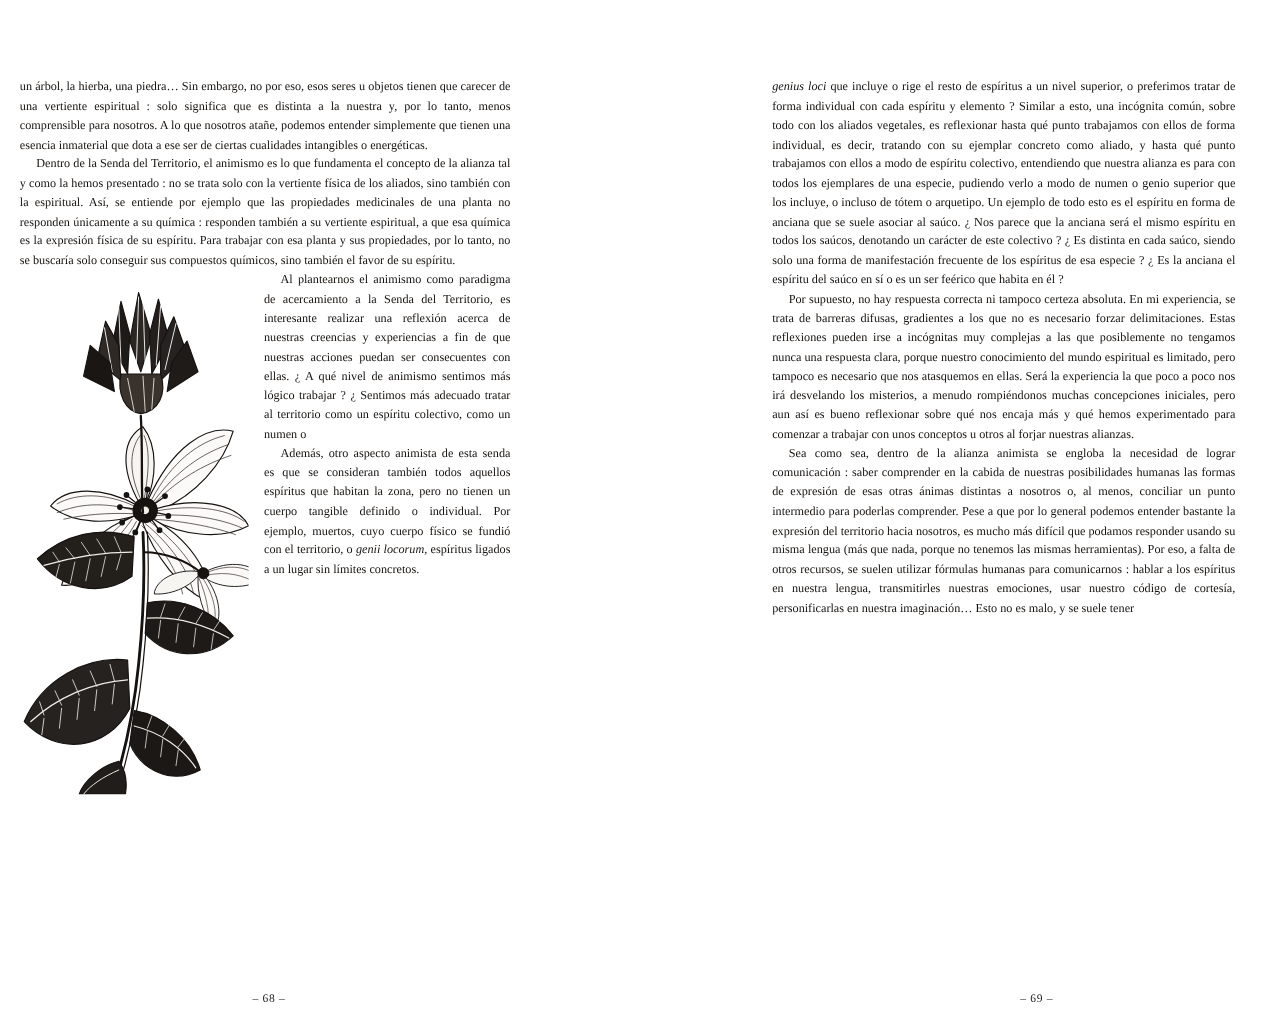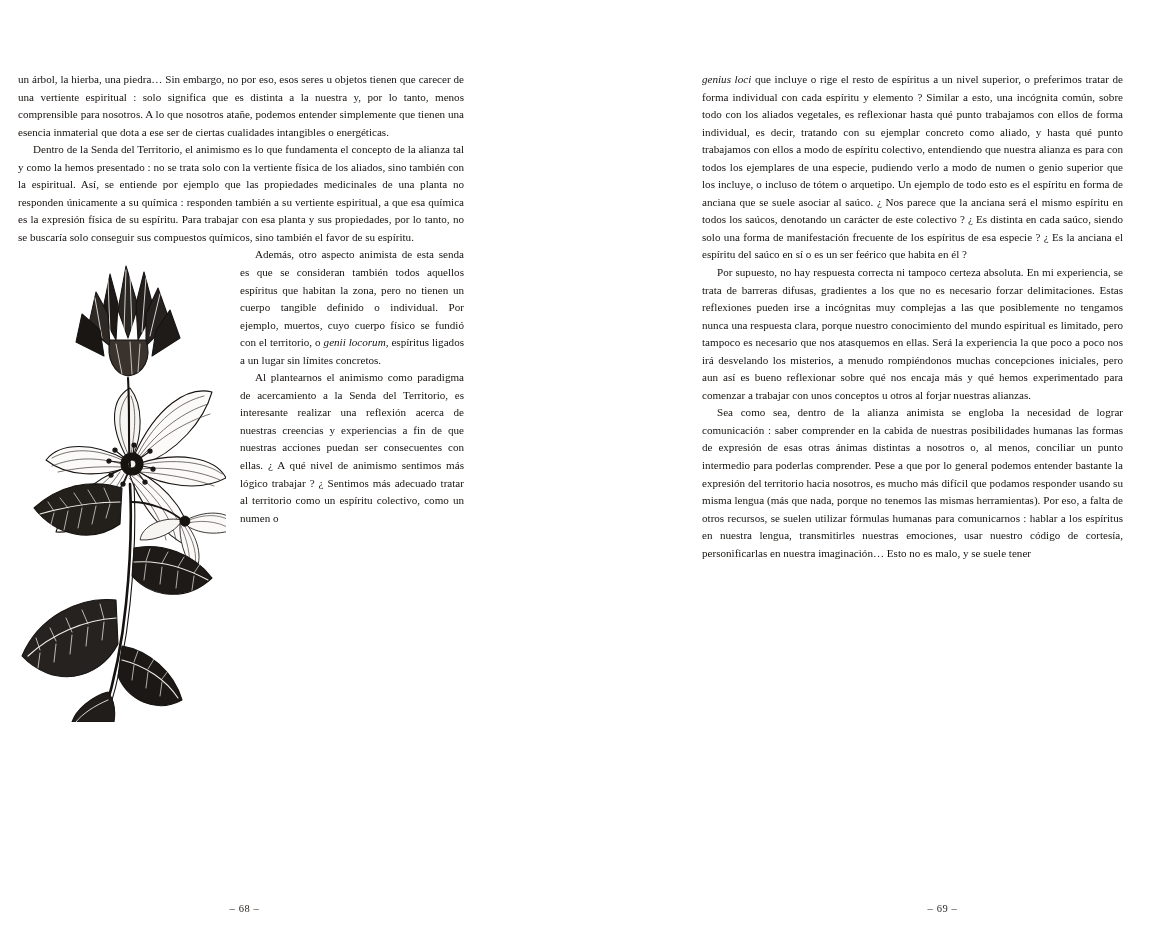--- a/index.html
+++ b/index.html
@@ -197,23 +197,23 @@
 
             <g>
               <path d="M90 440 C74 444 58 458 54 470 L96 470 C98 458 96 448 90 440 Z" fill="#201d1a"></path>
               <path d="M90 448 C76 454 64 462 58 470" stroke="#efece6" stroke-width="0.9" fill="none"></path>
             </g>
 
           </g>
         </svg>
       </div>
 
+      <p>Al plantearnos el animismo como paradigma de acercamiento a la Senda del Territorio, es interesante realizar una reflexión acerca de nuestras creencias y experiencias a fin de que nuestras acciones puedan ser consecuentes con ellas. ¿ A qué nivel de animismo sentimos más lógico trabajar ? ¿ Sentimos más adecuado tratar al territorio como un espíritu colectivo, como un numen o</p>
+
       <p>Además, otro aspecto animista de esta senda es que se consideran también todos aquellos espíritus que habitan la zona, pero no tienen un cuerpo tangible definido o individual. Por ejemplo, muertos, cuyo cuerpo físico se fundió con el territorio, o <em>genii locorum</em>, espíritus ligados a un lugar sin límites concretos.</p>
-
-      <p>Al plantearnos el animismo como paradigma de acercamiento a la Senda del Territorio, es interesante realizar una reflexión acerca de nuestras creencias y experiencias a fin de que nuestras acciones puedan ser consecuentes con ellas. ¿ A qué nivel de animismo sentimos más lógico trabajar ? ¿ Sentimos más adecuado tratar al territorio como un espíritu colectivo, como un numen o</p>
 
     </div>
 
     <div class="folio">– 68 –</div>
   </div>
 
   <div class="page page-right">
 
     <div class="textblock">
       <p class="noindent"><em>genius loci</em> que incluye o rige el resto de espíritus a un nivel superior, o preferimos tratar de forma individual con cada espíritu y elemento ? Similar a esto, una incógnita común, sobre todo con los aliados vegetales, es reflexionar hasta qué punto trabajamos con ellos de forma individual, es decir, tratando con su ejemplar concreto como aliado, y hasta qué punto trabajamos con ellos a modo de espíritu colectivo, entendiendo que nuestra alianza es para con todos los ejemplares de una especie, pudiendo verlo a modo de numen o genio superior que los incluye, o incluso de tótem o arquetipo. Un ejemplo de todo esto es el espíritu en forma de anciana que se suele asociar al saúco. ¿ Nos parece que la anciana será el mismo espíritu en todos los saúcos, denotando un carácter de este colectivo ? ¿ Es distinta en cada saúco, siendo solo una forma de manifestación frecuente de los espíritus de esa especie ? ¿ Es la anciana el espíritu del saúco en sí o es un ser feérico que habita en él ?</p>

